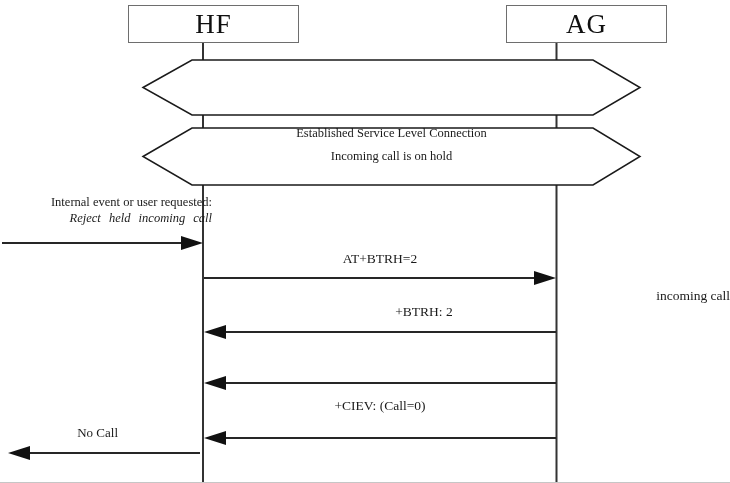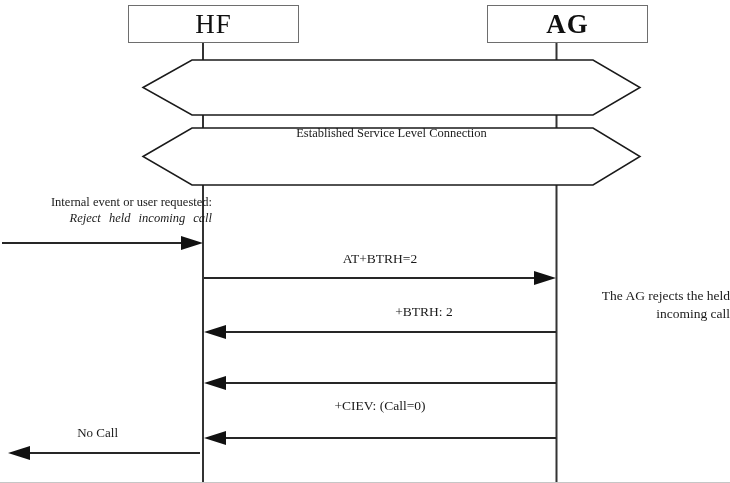--- a/index.html
+++ b/index.html
@@ -15,21 +15,21 @@
     border-bottom:1px solid #c6c6c6;
   }
   .layer { position:absolute; left:0; top:0; width:730px; height:483px; }
   .actor-box {
     position:absolute; top:5px; height:38px;
     border:1px solid #6e6e6e; background:#ffffff;
     display:flex; align-items:center; justify-content:center;
     font-size:27px; letter-spacing:1px; color:#101010; z-index:3;
   }
   .actor-hf { left:128px; width:171px; }
-  .actor-ag { left:487px; width:161px;font-weight:bold; }
+  .actor-ag { left:506px; width:161px; }
   .banner-label {
     position:absolute; left:143px; width:497px;
     display:flex; align-items:center; justify-content:center;
     font-size:12.5px; z-index:3;
   }
   .banner-1 { top:60px; height:55px;margin-top:46px; }
   .banner-2 { top:128px; height:57px; }
   .msg-label {
     position:absolute; left:204px; width:352px;
     text-align:center; font-size:13.5px; z-index:3;
@@ -79,28 +79,30 @@
   <div class="actor-box actor-hf">
     <span>HF</span>
   </div>
   <div class="actor-box actor-ag">
     <span>AG</span>
   </div>
 
   <div class="banner-label banner-1">
     <span>Established Service Level Connection</span>
   </div>
+  <div class="banner-label banner-2">
+    <span>Incoming call is on hold</span>
+  </div>
 
   <div class="msg-label msg-1">AT+BTRH=2</div>
   <div class="msg-label msg-2">+BTRH: 2</div>
   <div class="msg-label msg-4">+CIEV: (Call=0)</div>
 
   <div class="note note-left">
     <div class="l1">Internal event or user requested:</div>
     <div class="l2">Reject held incoming call</div>
   </div>
   <div class="note note-right">
-    <div>The AG rejects the held</div>
     <div>incoming call</div>
   </div>
   <div class="note note-nocall">No Call</div>
 
 </div>
 
 </body></html>

